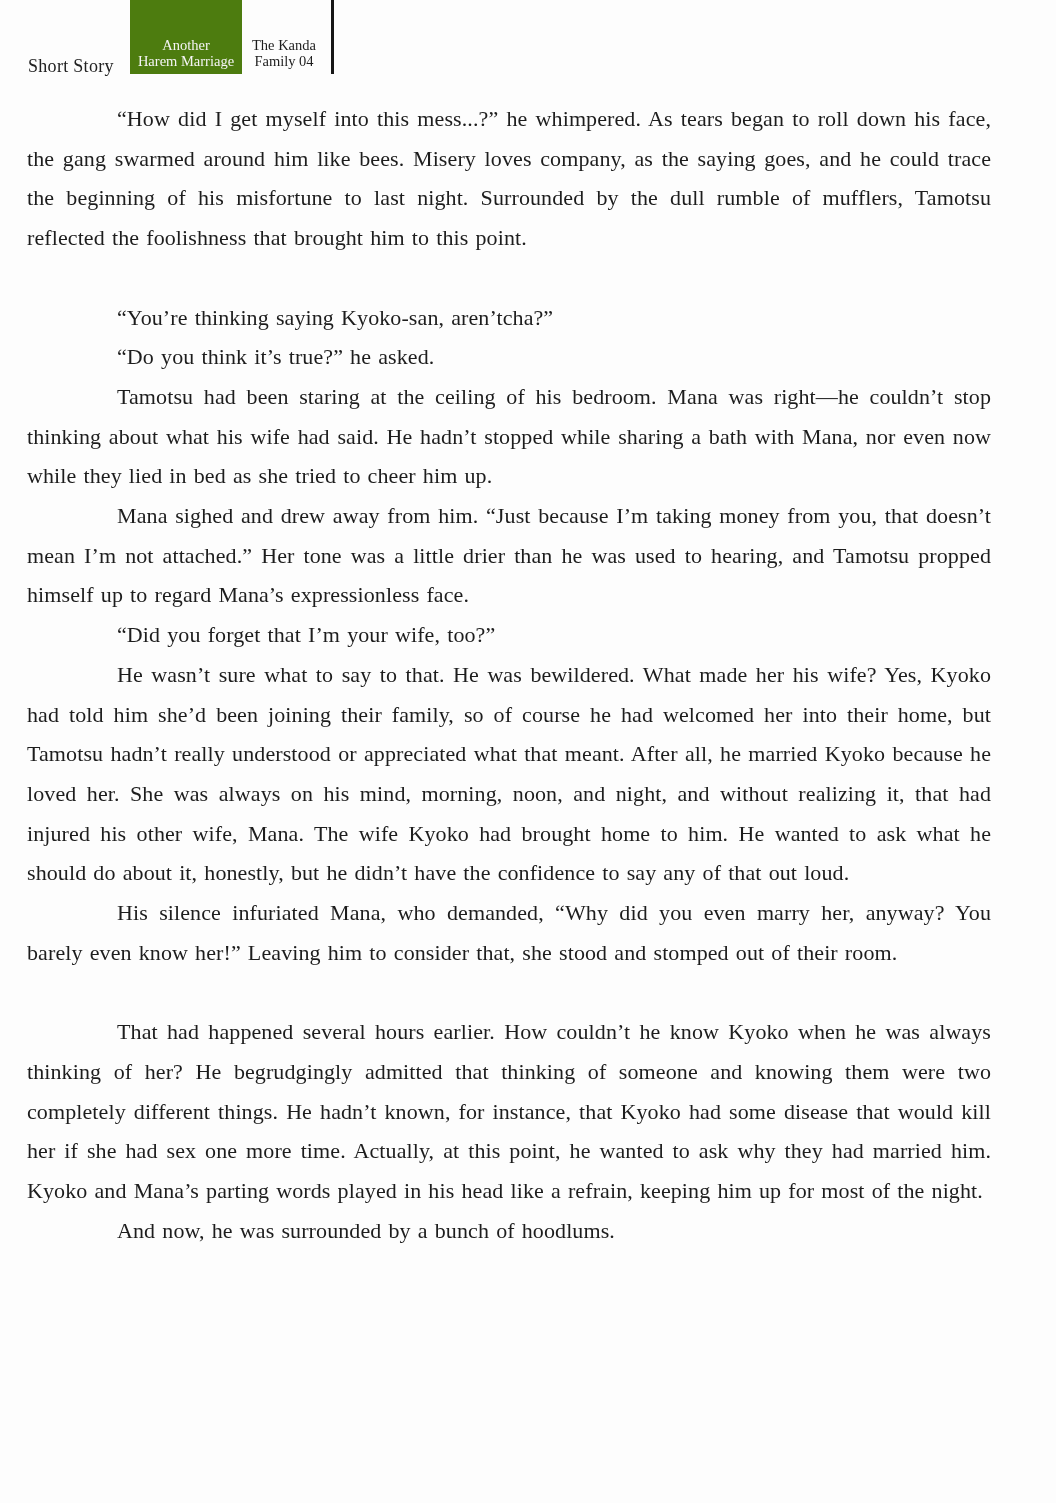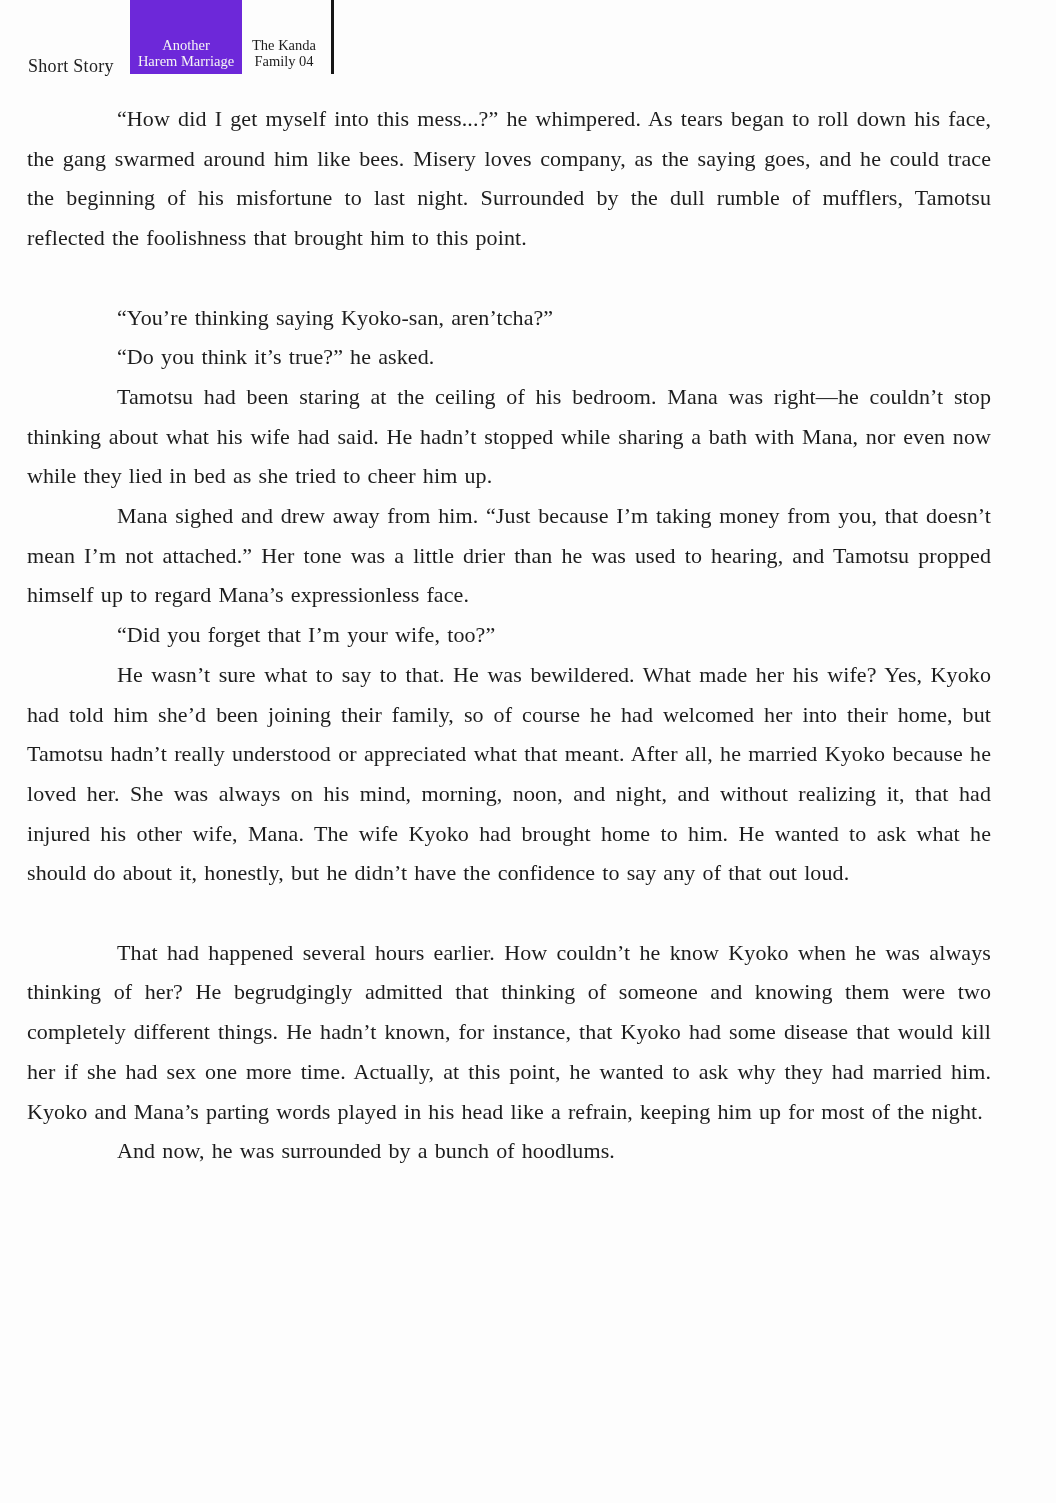--- a/index.html
+++ b/index.html
@@ -112,38 +112,39 @@
   }
 </style>
 </head>
 <body>
 
 <div class="page" style="background: rgb(253, 253, 253); color: rgb(29, 29, 29);">
 
   <header class="page-header">
     <span class="section-label">Short Story</span>
 
-    <div class="series-badge" style="background: #6d28d9; text-align: center;">
+    <div class="series-badge" style="background: #4d7c0f; text-align: center;">
       <span style="color: rgb(245, 245, 245);">Another</span>
       <span style="color: rgb(245, 245, 245);">Harem Marriage</span>
     </div>
 
     <div class="volume-label">
       <span>The Kanda</span>
       <span>Family 04</span>
     </div>
 
     <div class="header-rule"></div>
   </header>
 
   <main class="story-body" id="story-body">
       <p class="indent"><span>“How did I get myself into this mess...?” he whimpered. As tears began to roll down his face, the gang swarmed around him like bees. Misery loves company, as the saying goes, and he could trace the beginning of his misfortune to last night. Surrounded by the dull rumble of mufflers, Tamotsu reflected the foolishness that brought him to this point.</span></p>
       <p class="indent space-before"><span>“You’re thinking saying Kyoko-san, aren’tcha?”</span></p>
       <p class="indent"><span>“Do you think it’s true?” he asked.</span></p>
       <p class="indent"><span>Tamotsu had been staring at the ceiling of his bedroom. Mana was right—he couldn’t stop thinking about what his wife had said. He hadn’t stopped while sharing a bath with Mana, nor even now while they lied in bed as she tried to cheer him up.</span></p>
       <p class="indent"><span>Mana sighed and drew away from him. “Just because I’m taking money from you, that doesn’t mean I’m not attached.” Her tone was a little drier than he was used to hearing, and Tamotsu propped himself up to regard Mana’s expressionless face.</span></p>
       <p class="indent"><span>“Did you forget that I’m your wife, too?”</span></p>
       <p class="indent"><span>He wasn’t sure what to say to that. He was bewildered. What made her his wife? Yes, Kyoko had told him she’d been joining their family, so of course he had welcomed her into their home, but Tamotsu hadn’t really understood or appreciated what that meant. After all, he married Kyoko because he loved her. She was always on his mind, morning, noon, and night, and without realizing it, that had injured his other wife, Mana. The wife Kyoko had brought home to him. He wanted to ask what he should do about it, honestly, but he didn’t have the confidence to say any of that out loud.</span></p>
+      <p class="indent"><span>His silence infuriated Mana, who demanded, “Why did you even marry her, anyway? You barely even know her!” Leaving him to consider that, she stood and stomped out of their room.</span></p>
       <p class="indent space-before"><span>That had happened several hours earlier. How couldn’t he know Kyoko when he was always thinking of her? He begrudgingly admitted that thinking of someone and knowing them were two completely different things. He hadn’t known, for instance, that Kyoko had some disease that would kill her if she had sex one more time. Actually, at this point, he wanted to ask why </span><span class="italic">they</span><span> had married </span><span class="italic">him.</span><span> Kyoko and Mana’s parting words played in his head like a refrain, keeping him up for most of the night.</span></p>
       <p class="indent"><span>And now, he was surrounded by a bunch of hoodlums.</span></p>
     </main>
 
 </div>
 
 </body></html>

